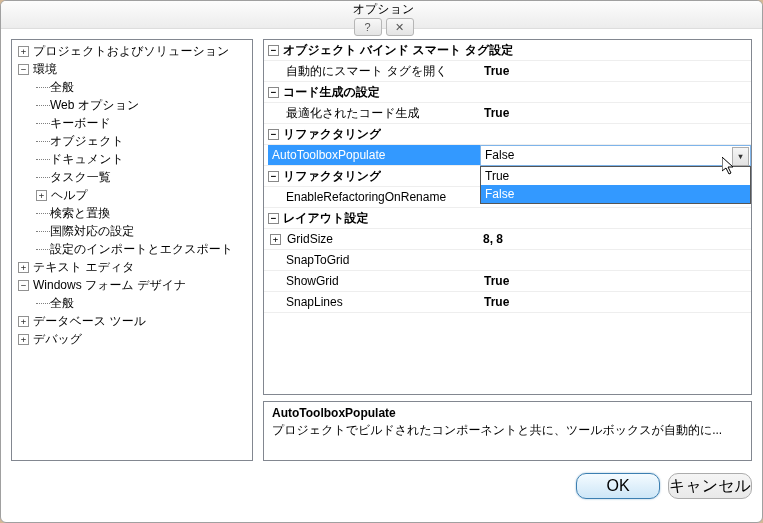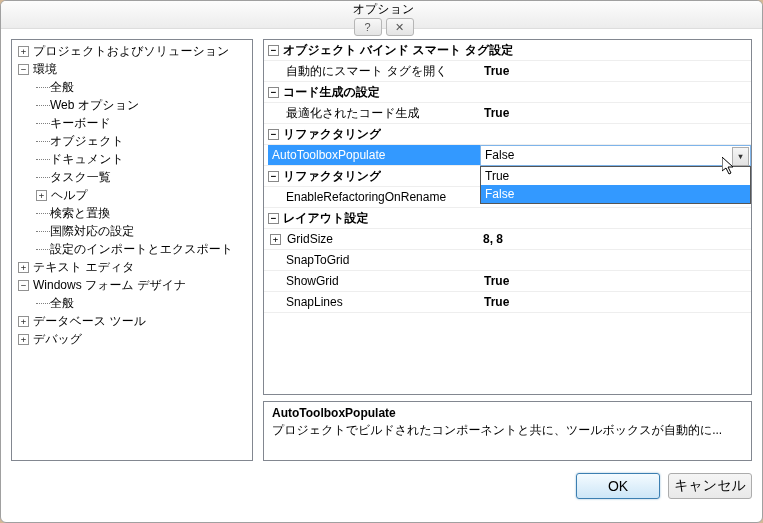--- a/index.html
+++ b/index.html
@@ -59,22 +59,22 @@
   }
   .dropdown-list .opt { height:18px; display:flex; align-items:center; padding-left:4px; font-size:12px;}
   .dropdown-list .opt.sel { background:#3399ff; color:#fff; }
   .pg-desc {
     height:60px; border:1px solid #828790; border-top:1px solid #828790; margin-top:6px;
     background:#fff; padding:4px 8px; font-size:12px;
   }
   .pg-desc .dname { font-weight:bold; display:block; margin-bottom:2px;}
   .btnbar { display:flex; justify-content:flex-end; gap:8px; padding:12px 10px; }
   .btn {
-    min-width:84px; height:26px; border:1px solid #acacac; border-radius:3px;
-    background:linear-gradient(#f5f5f5,#e9e9e9); font-size:14px; cursor:pointer;
+    min-width:84px; height:26px; border:1px solid #acacac; border-radius:10px;
+    background:linear-gradient(#f5f5f5,#e9e9e9); font-size:16px; cursor:pointer;
   }
   .btn.default {
     border:1px solid #3c7fb1; box-shadow:0 0 2px rgba(60,127,177,.6);
     background:linear-gradient(#f4fbff,#cde6f7);
   }
   .cursor-arrow {
     position:absolute; width:16px; height:20px; z-index:20; pointer-events:none;
     left:721px; top:156px;
   }
 </style>

